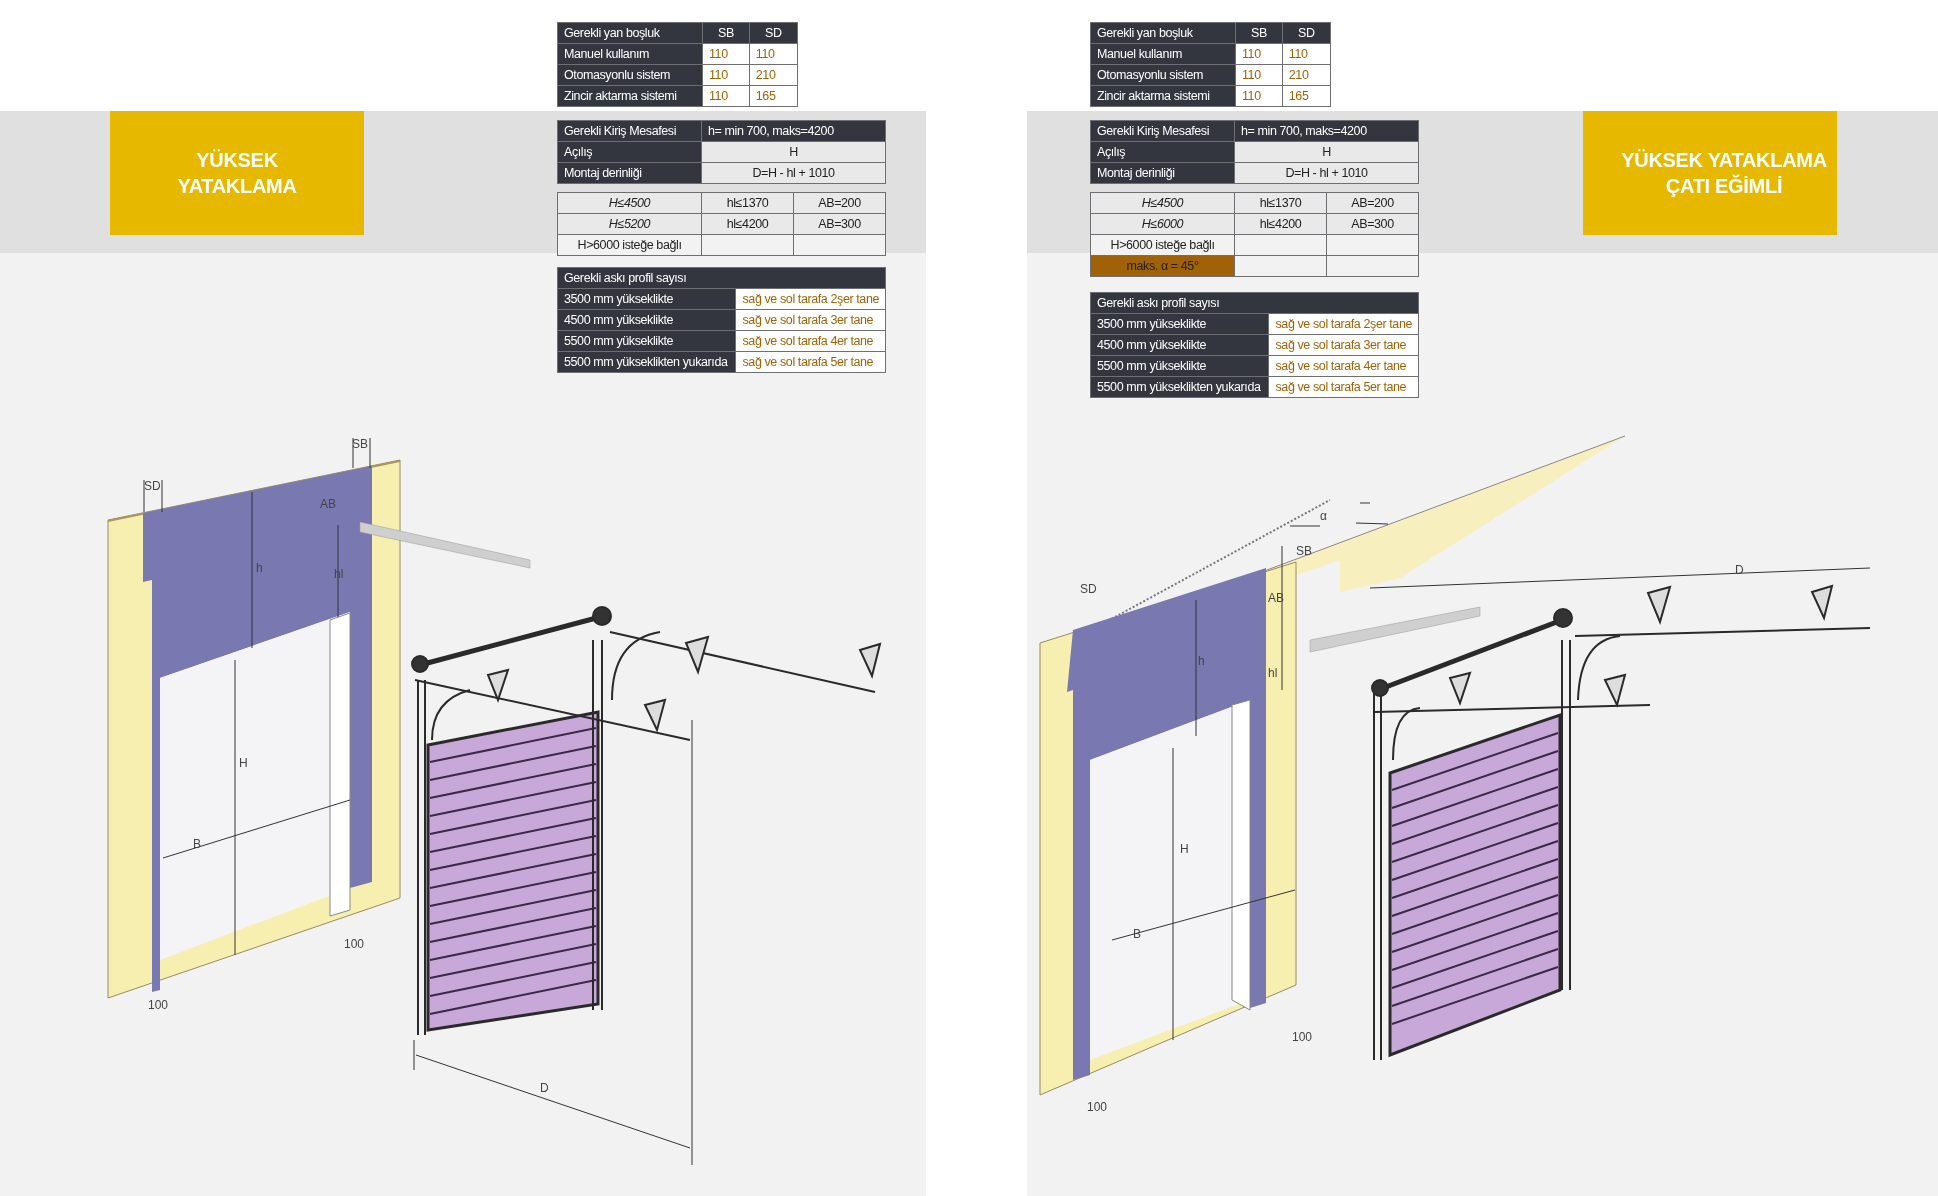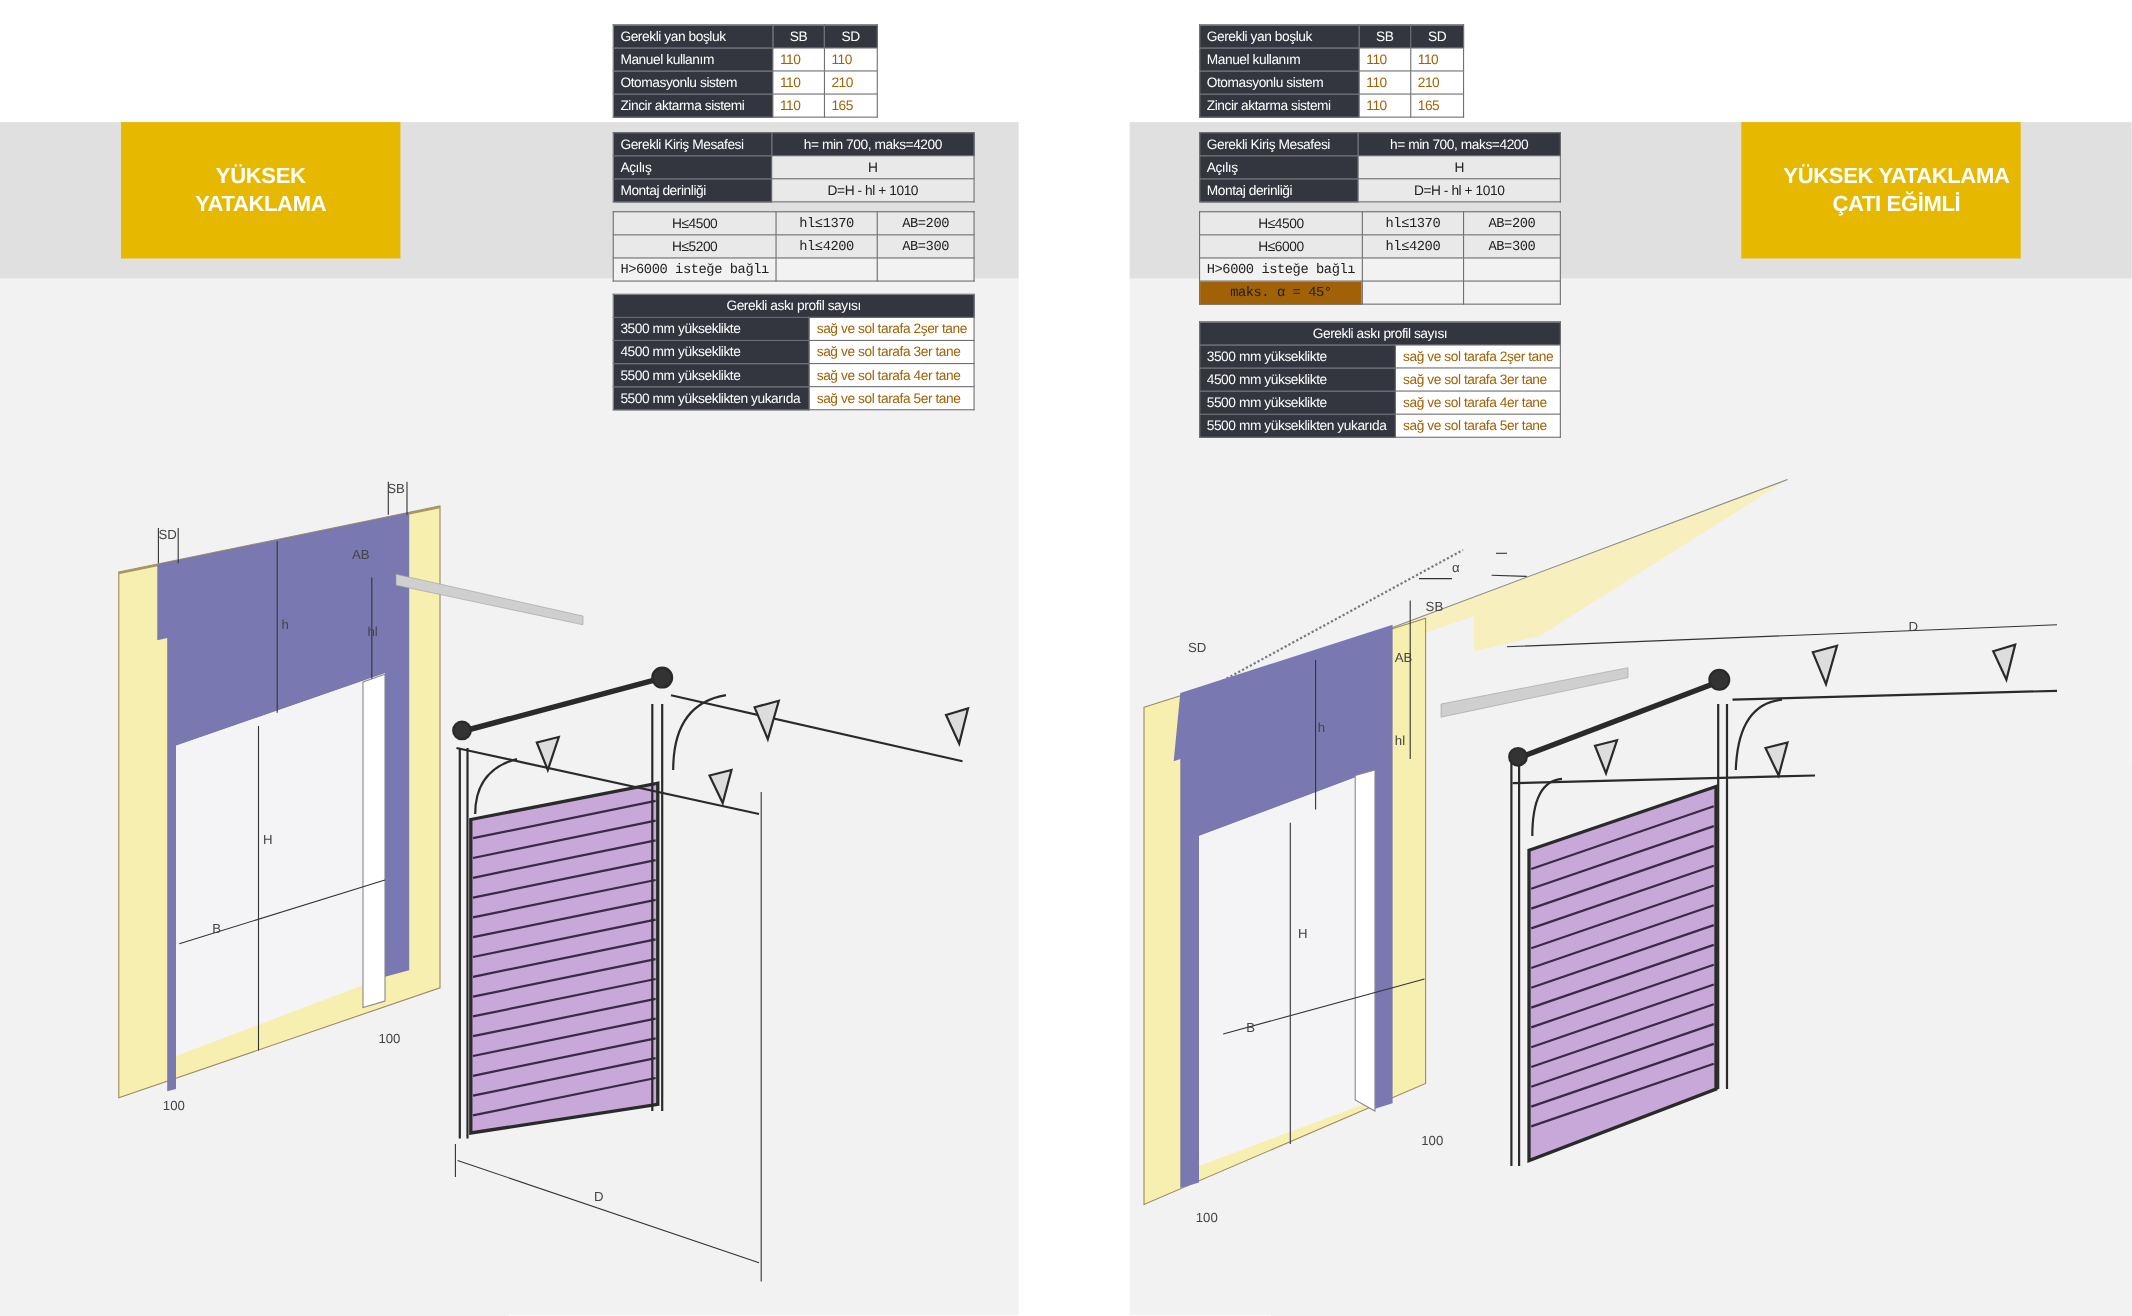--- a/index.html
+++ b/index.html
@@ -15,23 +15,23 @@
     display: flex; align-items: center; justify-content: center; text-align: center; z-index: 2; }
   .title-box span { color: #ffffff; font-weight: bold; font-size: 20px; line-height: 26px; letter-spacing: -0.3px; }
   .title-left { left: 110px; }
   .title-right { left: 1583px; padding-left: 28px; }
 
   table.spec { position: absolute; border-collapse: collapse; font-family: "Liberation Sans", sans-serif; z-index: 3; }
   table.spec td { height: 21px; padding: 0 6px; border: 1px solid #6d6f73; font-size: 12.5px; white-space: nowrap; letter-spacing: -0.4px; }
   td.dk { background: #33363e; color: #ffffff; border-color: #33363e; }
   td.lt { background: #ffffff; color: #a16207; }
   td.gr { background: #e9e9e9; color: #222; text-align: center; }
-  td.hd { background: #33363e; color: #ffffff; text-align: center; border-color: #33363e; }
-  td.big { font-size: 15px; font-family: Liberation Mono, monospace; }
-  td.sm { font-size: 12px; }
+  td.hd { background: #33363e; color: #ffffff; text-align: left; border-color: #33363e; }
+  td.big { font-size: 15px; }
+  td.sm { font-size: 12px; font-style: italic; }
 
   svg.diagram { position: absolute; z-index: 1; }
   .dlabel { font-family: "Liberation Sans", sans-serif; font-size: 12px; fill: #444; }
 </style>
 </head>
 <body>
 
 <div class="panel panel-left">
     <div class="band"></div>
   </div>

